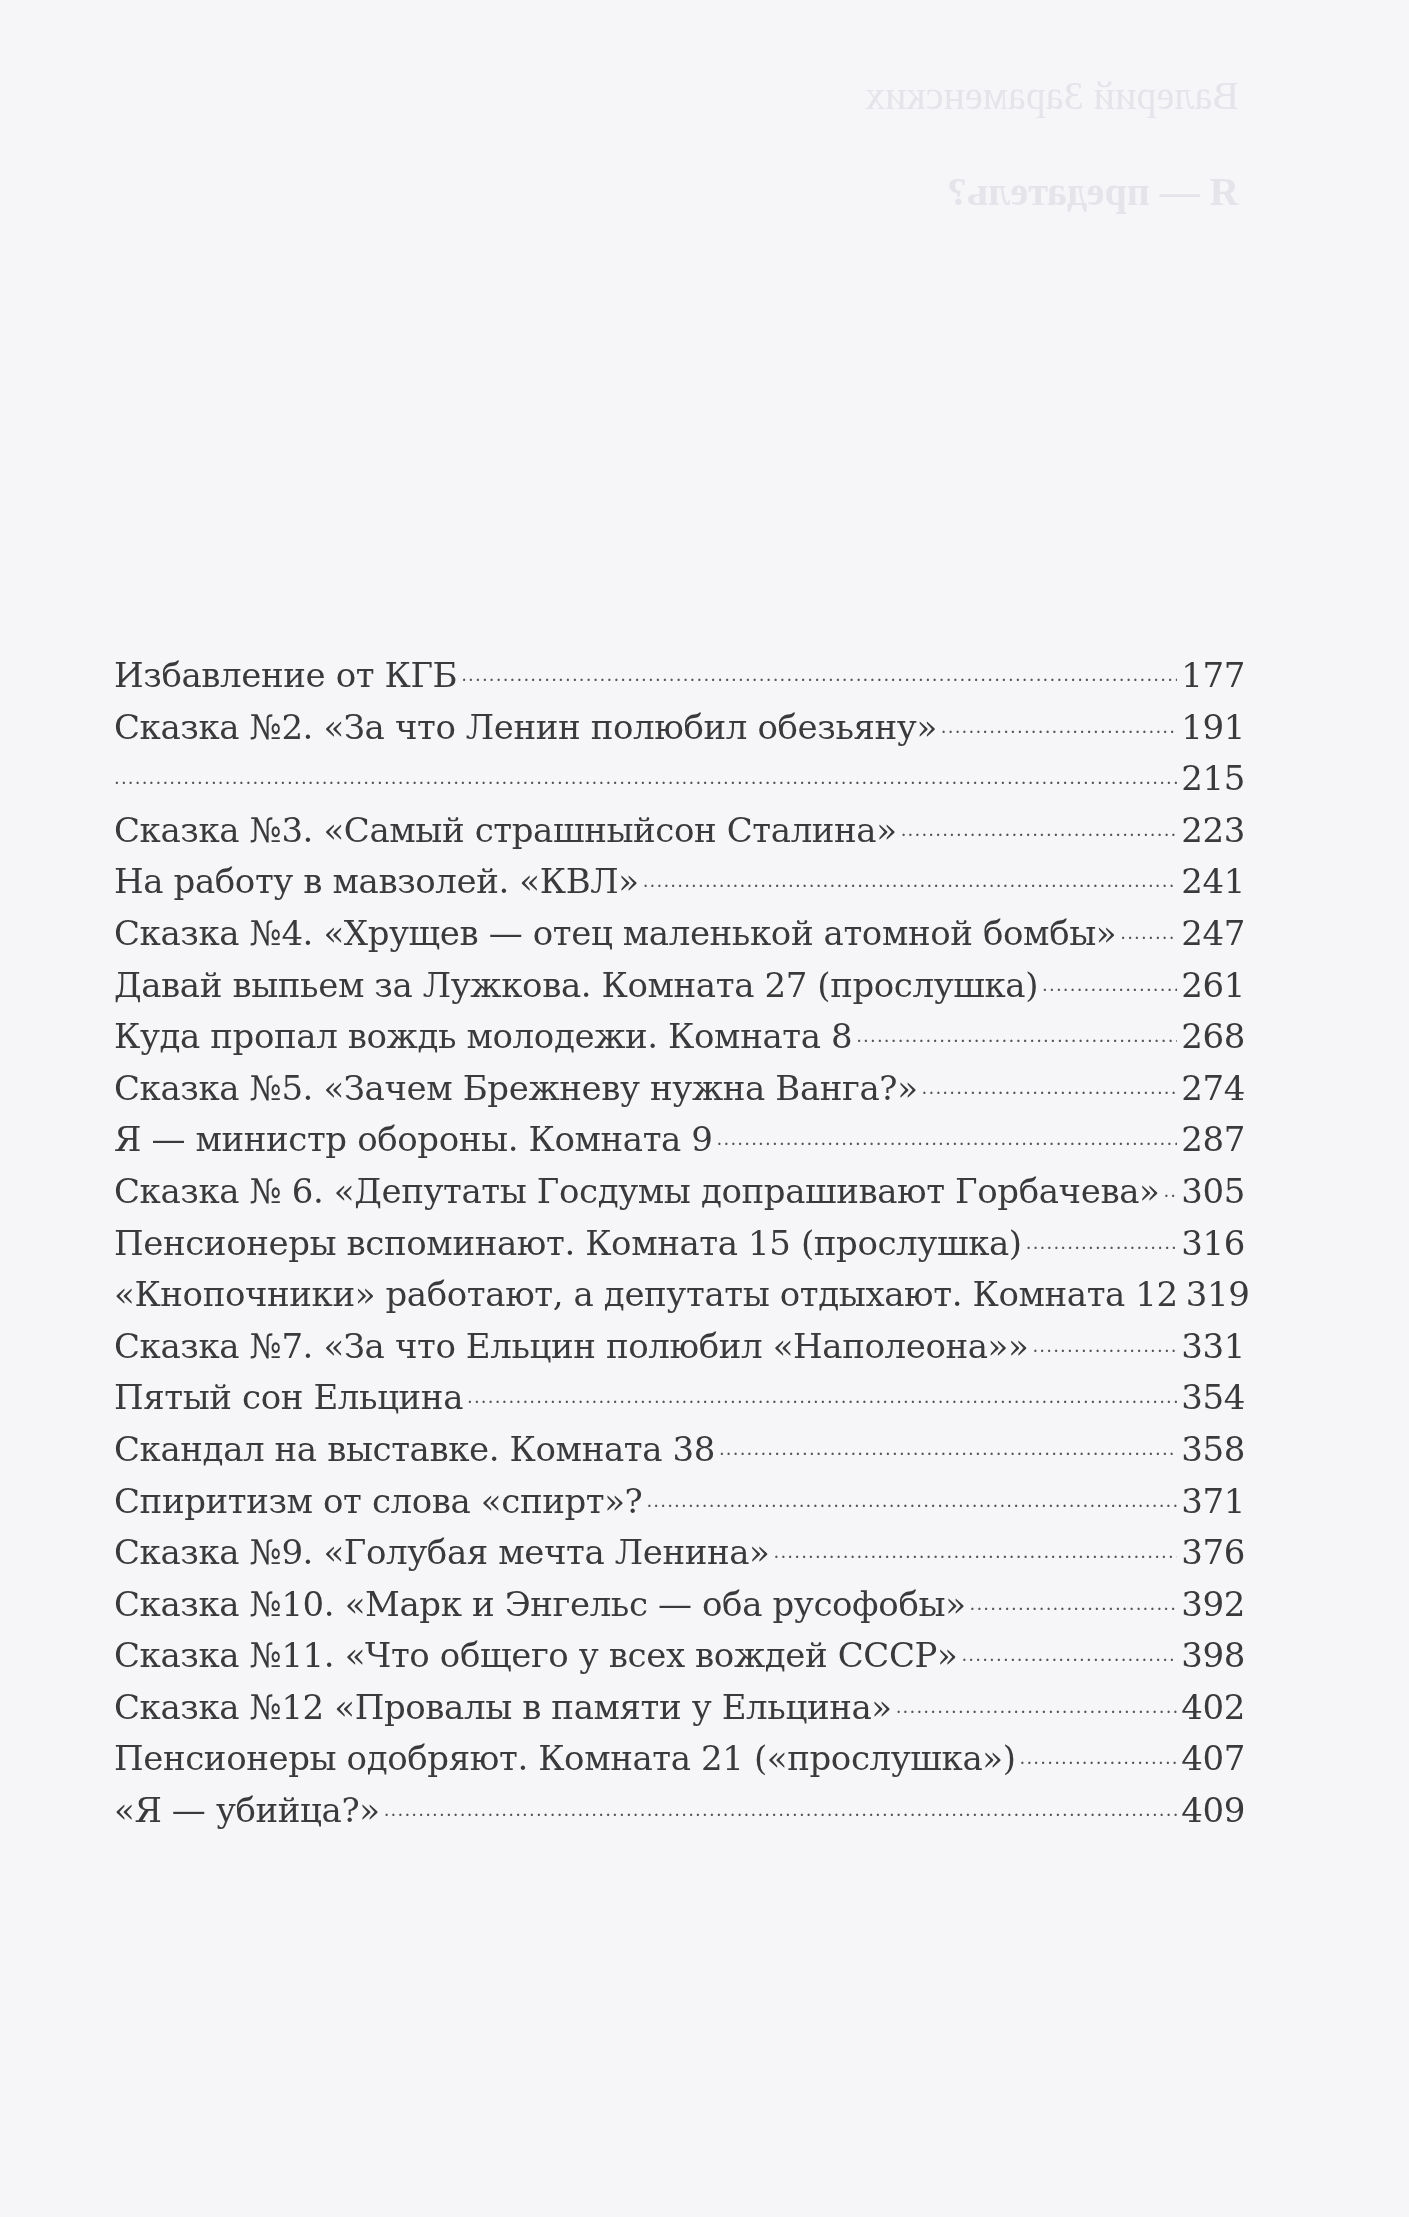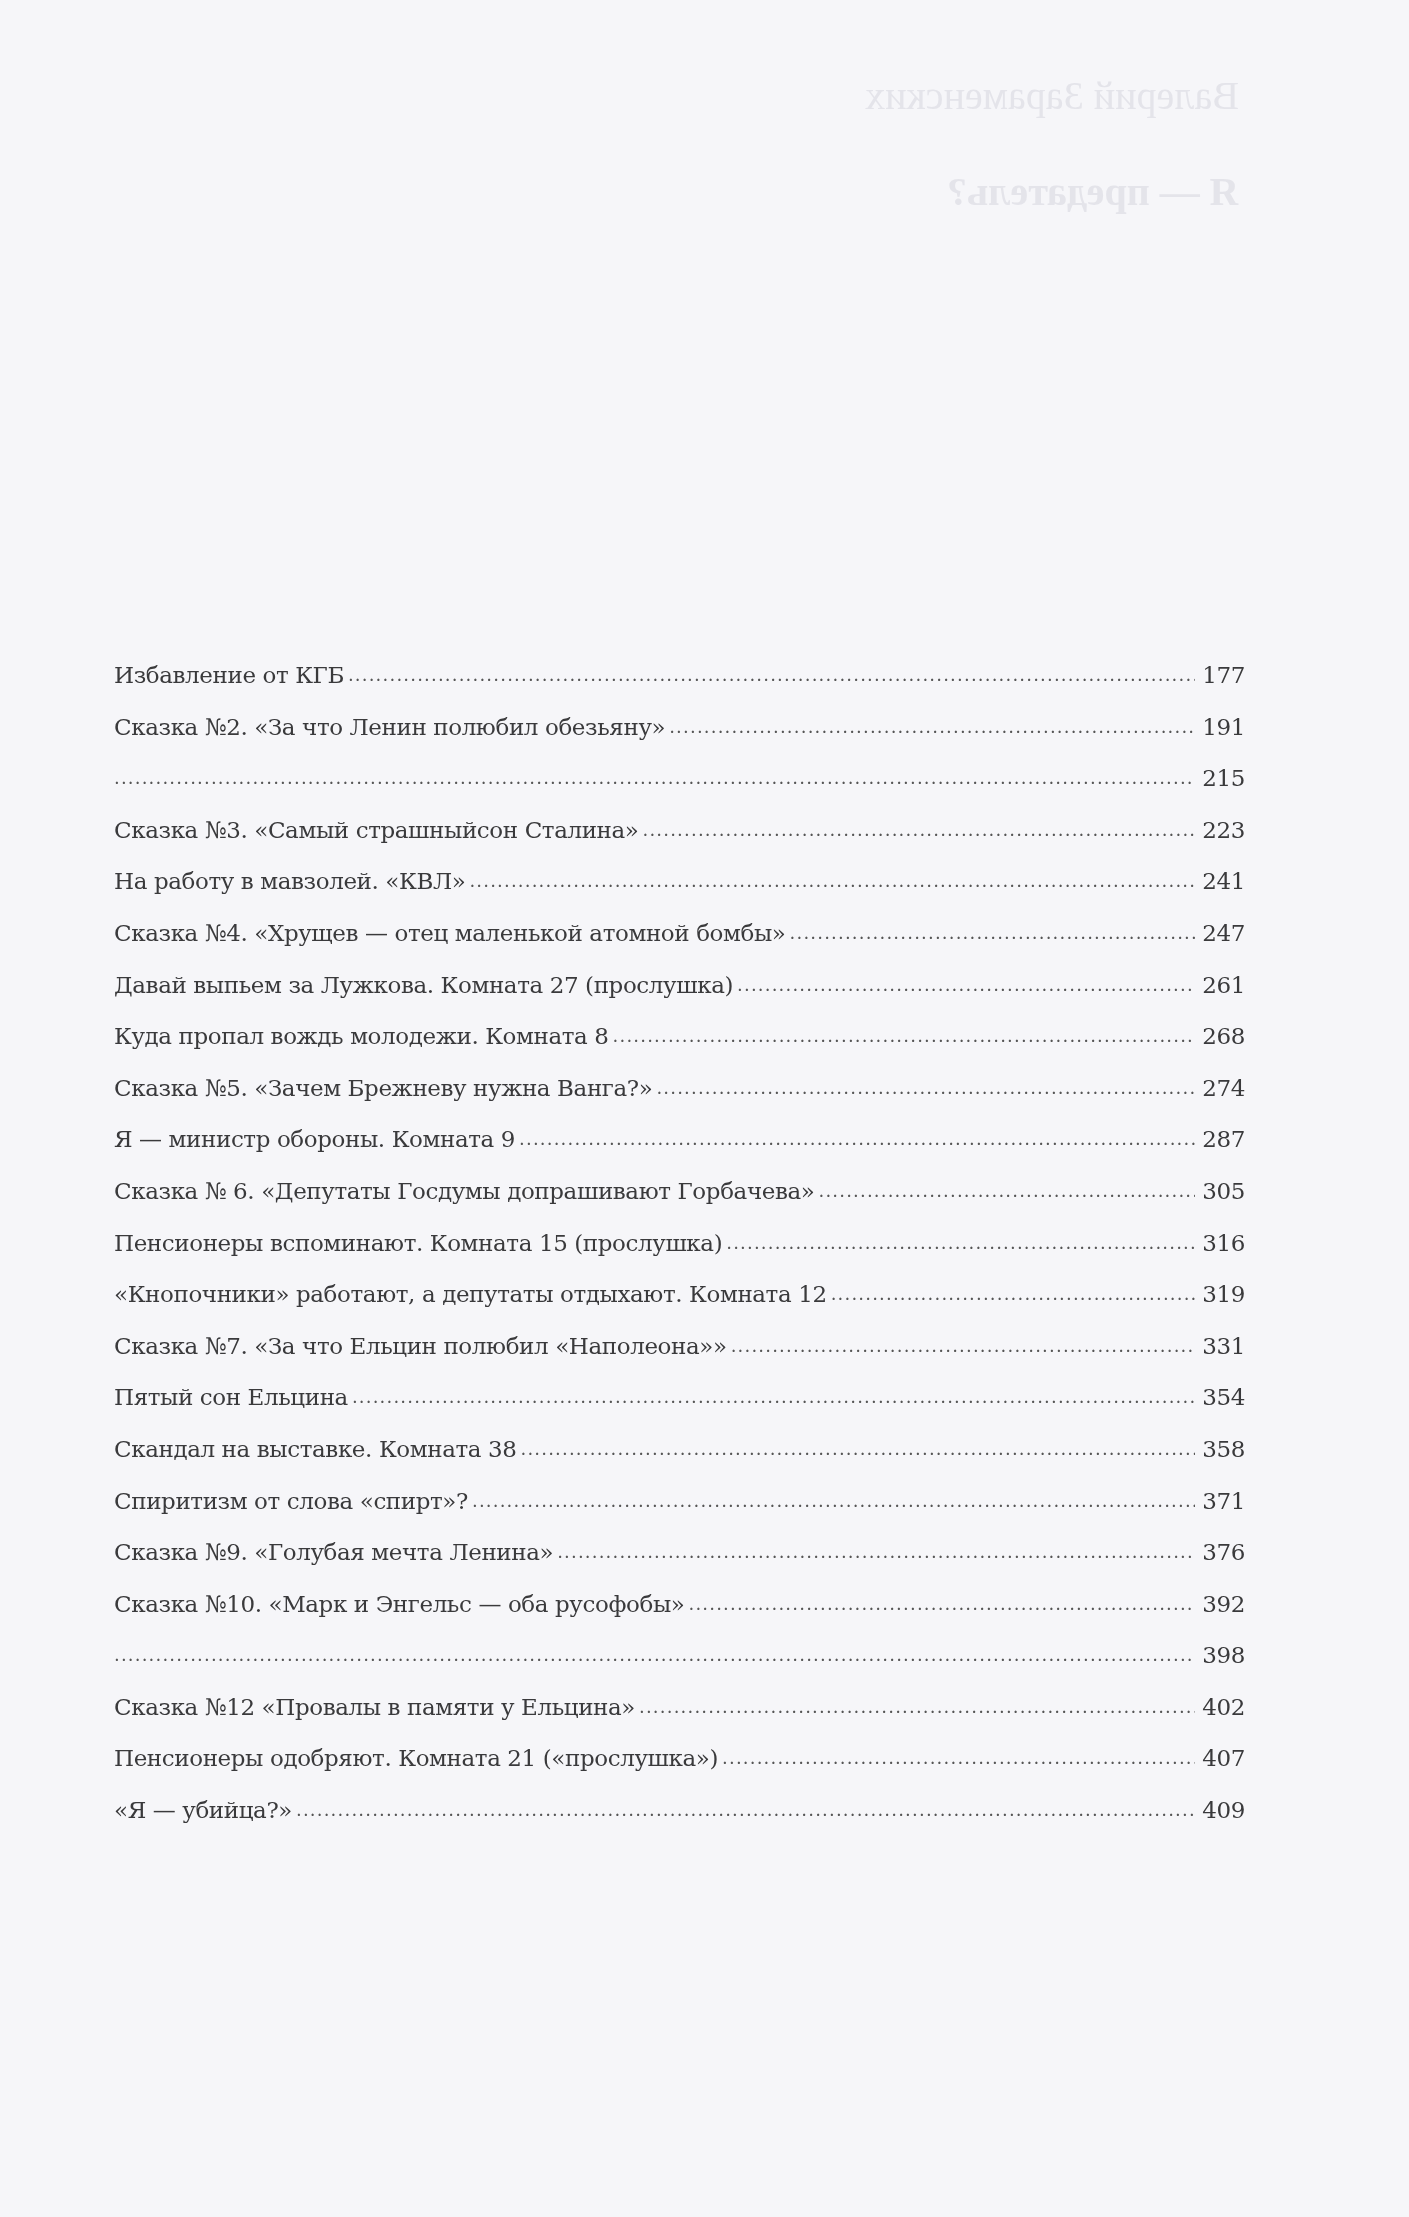--- a/index.html
+++ b/index.html
@@ -39,21 +39,21 @@
     .toc {
       position: absolute;
       left: 114px;
       top: 650px;
       width: 1131px;
     }
     .toc-row {
       display: flex;
       align-items: flex-start;
       height: 51.6px;
-      font-size: 23px;
+      font-size: 34px;
       line-height: 51.6px;
       letter-spacing: -0.4px;
     }
     .toc-title {
       white-space: nowrap;
       flex: 0 0 auto;
       padding-right: 4px;
     }
     .toc-leader {
       flex: 1 1 auto;
@@ -170,20 +170,21 @@
       <span class="toc-title">Сказка №9. «Голубая мечта Ленина»</span>
       <span class="toc-leader"></span>
       <span class="toc-page">376</span>
     </div>
   <div class="toc-row">
       <span class="toc-title">Сказка №10. «Марк и Энгельс — оба русофобы»</span>
       <span class="toc-leader"></span>
       <span class="toc-page">392</span>
     </div>
   <div class="toc-row">
+      <span class="toc-title">Сказка №11. «Что общего у всех вождей СССР»</span>
       <span class="toc-leader"></span>
       <span class="toc-page">398</span>
     </div>
   <div class="toc-row">
       <span class="toc-title">Сказка №12 «Провалы в памяти у Ельцина»</span>
       <span class="toc-leader"></span>
       <span class="toc-page">402</span>
     </div>
   <div class="toc-row">
       <span class="toc-title">Пенсионеры одобряют. Комната 21 («прослушка»)</span>

